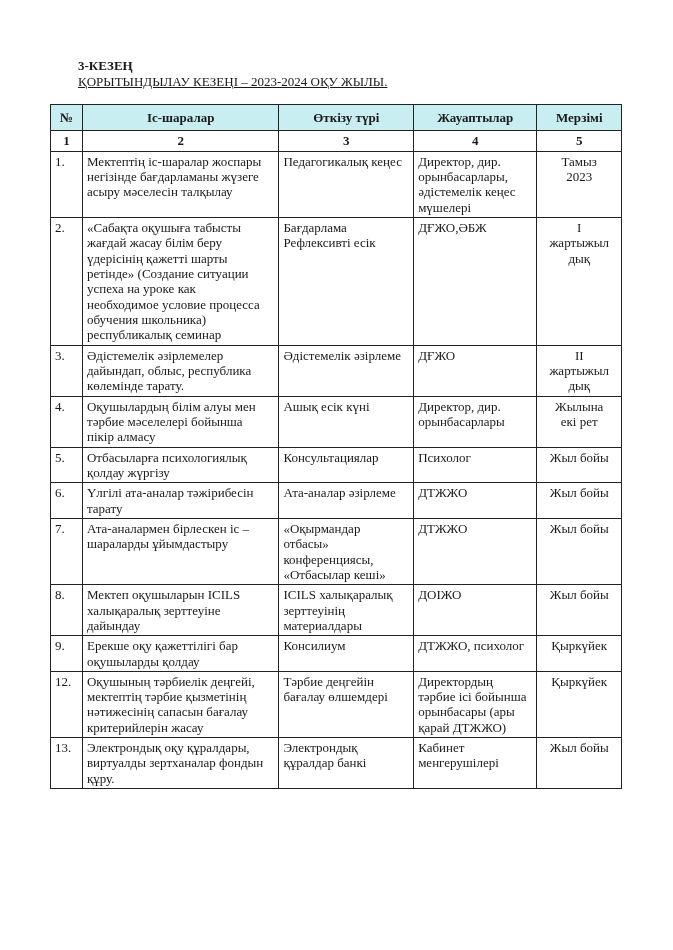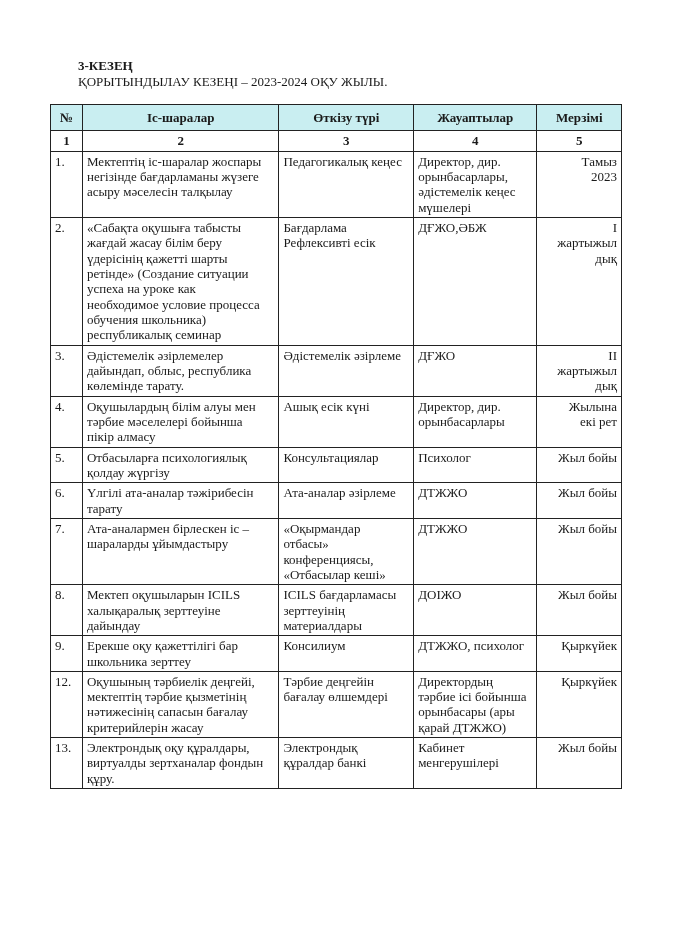--- a/index.html
+++ b/index.html
@@ -16,21 +16,21 @@
     overflow: hidden;
   }
   .doc-title {
     position: absolute;
     left: 78px;
     top: 58px;
     font-size: 13px;
     line-height: 16px;
   }
   .doc-title .t1 { font-weight: bold; }
-  .doc-title .t2 { font-weight: normal; }
+  .doc-title .t2 { font-weight: normal; text-decoration: underline; }
   table.plan {
     position: absolute;
     left: 50px;
     top: 104px;
     width: 572px;
     border-collapse: collapse;
     table-layout: fixed;
     font-size: 13px;
     line-height: 1.18;
   }
@@ -51,21 +51,21 @@
     font-weight: bold;
     text-align: center;
     padding: 2px 2px;
   }
   col.c-num   { width: 5.6%; }
   col.c-act   { width: 34.4%; }
   col.c-form  { width: 23.6%; }
   col.c-resp  { width: 21.6%; }
   col.c-term  { width: 14.8%; }
   td.cell-num  { text-align: left; }
-  td.cell-term { text-align: right; }
+  td.cell-term { text-align: center; }
 </style>
 </head>
 <body>
 
 <div class="doc-title">
   <div class="t1">3-КЕЗЕҢ</div>
   <div class="t2">ҚОРЫТЫНДЫЛАУ КЕЗЕҢІ – 2023-2024 ОҚУ ЖЫЛЫ.</div>
 </div>
 
 <table class="plan">
@@ -170,30 +170,30 @@
 конференциясы,
 «Отбасылар кеші»</td>
     <td class="cell-resp">ДТЖЖО</td>
     <td class="cell-term">Жыл бойы</td>
   </tr>
       <tr>
     <td class="cell-num">8.</td>
     <td class="cell-act">Мектеп оқушыларын ICILS
 халықаралық зерттеуіне
 дайындау</td>
-    <td class="cell-form">ICILS  бағдарламасы
+    <td class="cell-form">ICILS  халықаралық
 зерттеуінің
 материалдары</td>
     <td class="cell-resp">ДОІЖО</td>
     <td class="cell-term">Жыл бойы</td>
   </tr>
       <tr>
     <td class="cell-num">9.</td>
     <td class="cell-act">Ерекше оқу қажеттілігі бар
-школьника зерттеу</td>
+оқушыларды қолдау</td>
     <td class="cell-form">Консилиум</td>
     <td class="cell-resp">ДТЖЖО, психолог</td>
     <td class="cell-term">Қыркүйек</td>
   </tr>
       <tr>
     <td class="cell-num">12.</td>
     <td class="cell-act">Оқушының тәрбиелік деңгейі,
 мектептің тәрбие қызметінің
 нәтижесінің сапасын бағалау
 критерийлерін жасау</td>

